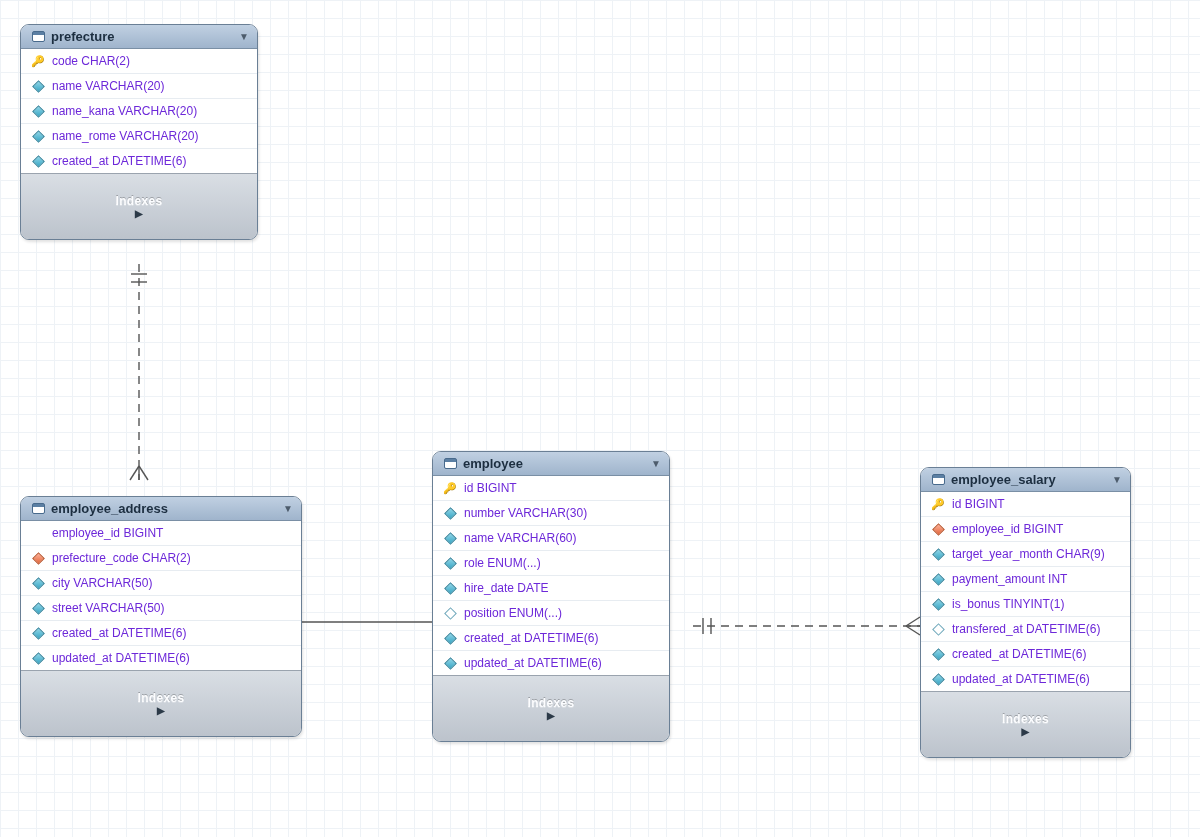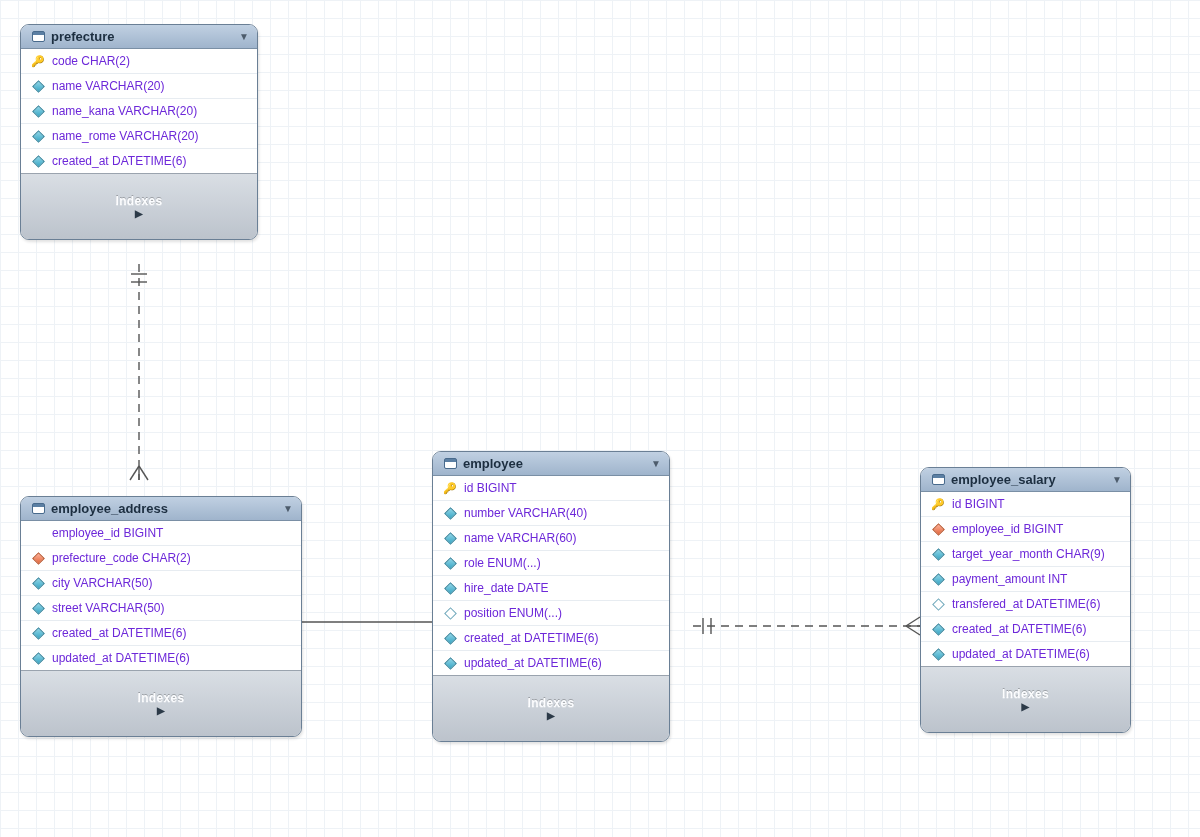--- a/index.html
+++ b/index.html
@@ -239,21 +239,21 @@
       <div class="col">
         <span class="icon-slot">
           <span class="ico-key">🔑</span>
         </span>
         <span class="txt">id BIGINT</span>
       </div>
       <div class="col">
         <span class="icon-slot">
           <span class="ico-attr-f"></span>
         </span>
-        <span class="txt">number VARCHAR(40)</span>
+        <span class="txt">number VARCHAR(30)</span>
       </div>
       <div class="col">
         <span class="icon-slot">
           <span class="ico-attr-f"></span>
         </span>
         <span class="txt">name VARCHAR(60)</span>
       </div>
       <div class="col">
         <span class="icon-slot">
           <span class="ico-attr-f"></span>
@@ -318,20 +318,26 @@
         <span class="txt">target_year_month CHAR(9)</span>
       </div>
       <div class="col">
         <span class="icon-slot">
           <span class="ico-attr-f"></span>
         </span>
         <span class="txt">payment_amount INT</span>
       </div>
       <div class="col">
         <span class="icon-slot">
+          <span class="ico-attr-f"></span>
+        </span>
+        <span class="txt">is_bonus TINYINT(1)</span>
+      </div>
+      <div class="col">
+        <span class="icon-slot">
           <span class="ico-attr-o"></span>
         </span>
         <span class="txt">transfered_at DATETIME(6)</span>
       </div>
       <div class="col">
         <span class="icon-slot">
           <span class="ico-attr-f"></span>
         </span>
         <span class="txt">created_at DATETIME(6)</span>
       </div>

